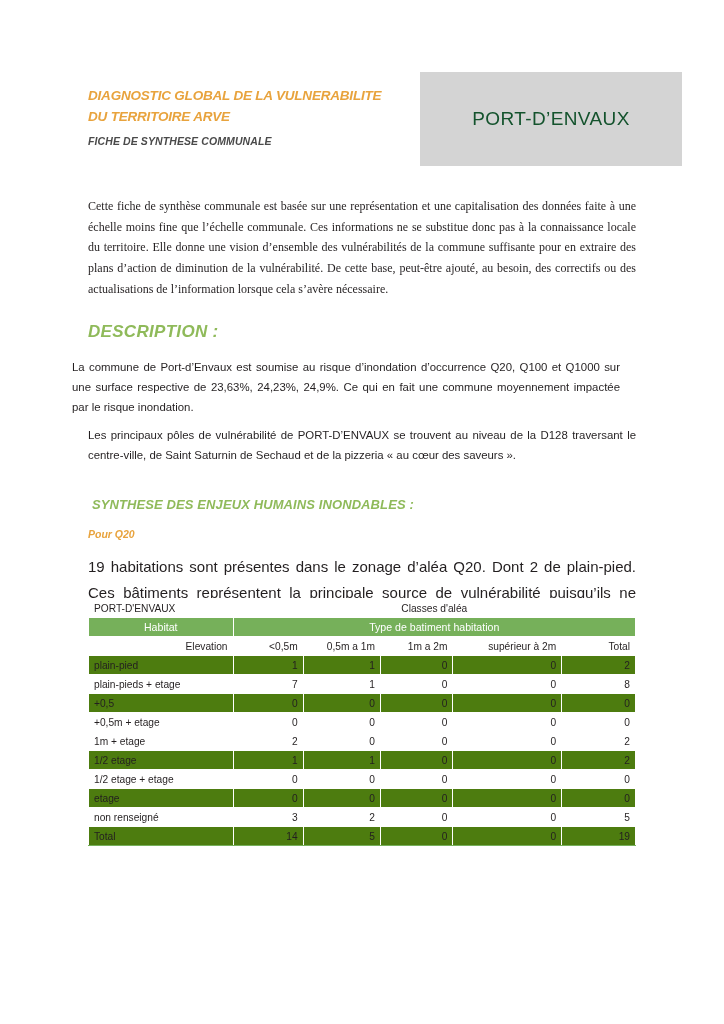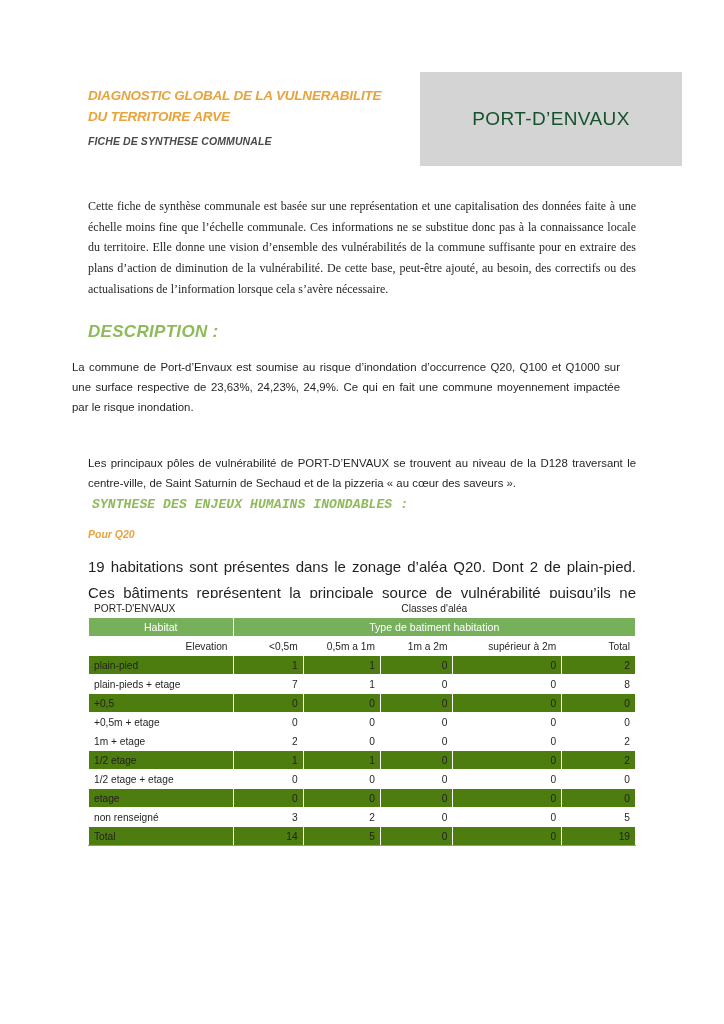--- a/index.html
+++ b/index.html
@@ -107,34 +107,32 @@
     text-align: justify;
   }
   .desc-p2 {
     position: absolute;
     left: 88px;
     top: 426px;
     width: 548px;
     font-size: 11.4px;
     line-height: 1.74;
     text-align: justify;
-    margin-top: 28px;
   }
 
   .h-synthese {
     position: absolute;
     left: 92px;
     top: 497px;
     font-size: 13px;
     font-weight: bold;
     font-style: italic;
     color: #8fba5a;
     letter-spacing: 0.1px;
     text-transform: uppercase;
-    font-family: Liberation Mono, monospace;
   }
   .h-pour {
     position: absolute;
     left: 88px;
     top: 528px;
     font-size: 10.5px;
     font-weight: bold;
     font-style: italic;
     color: #e8a33d;
   }

